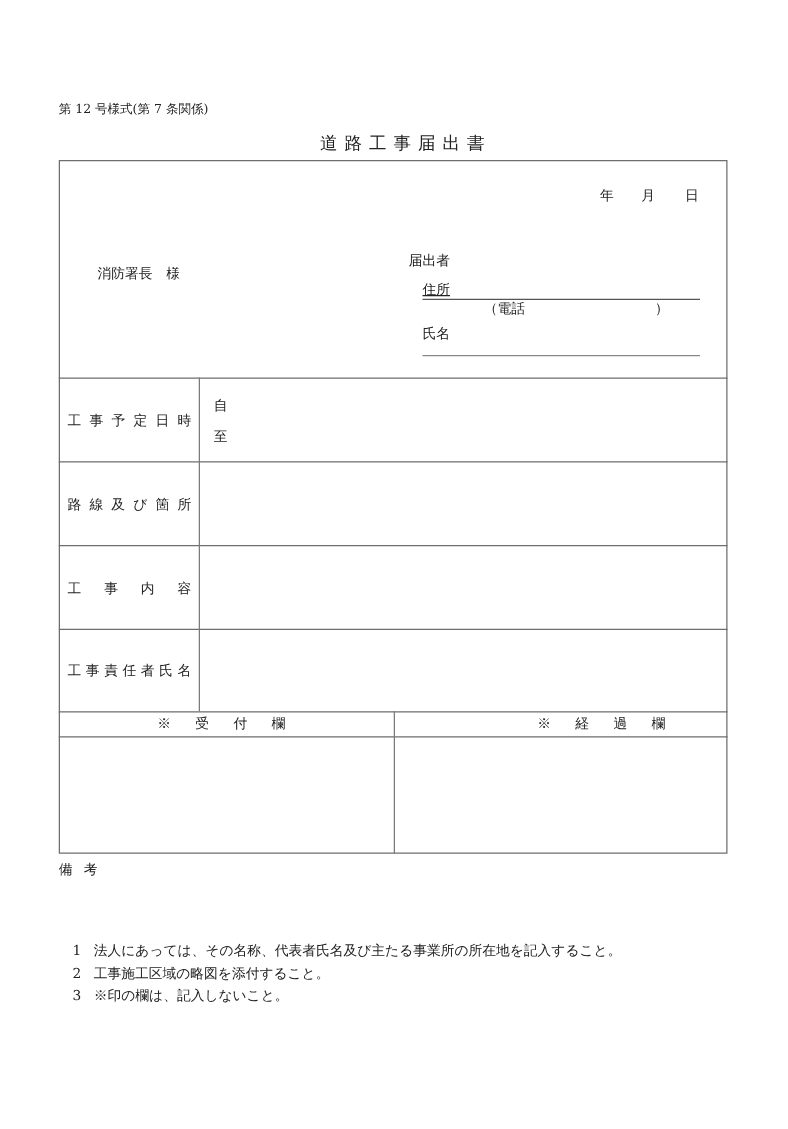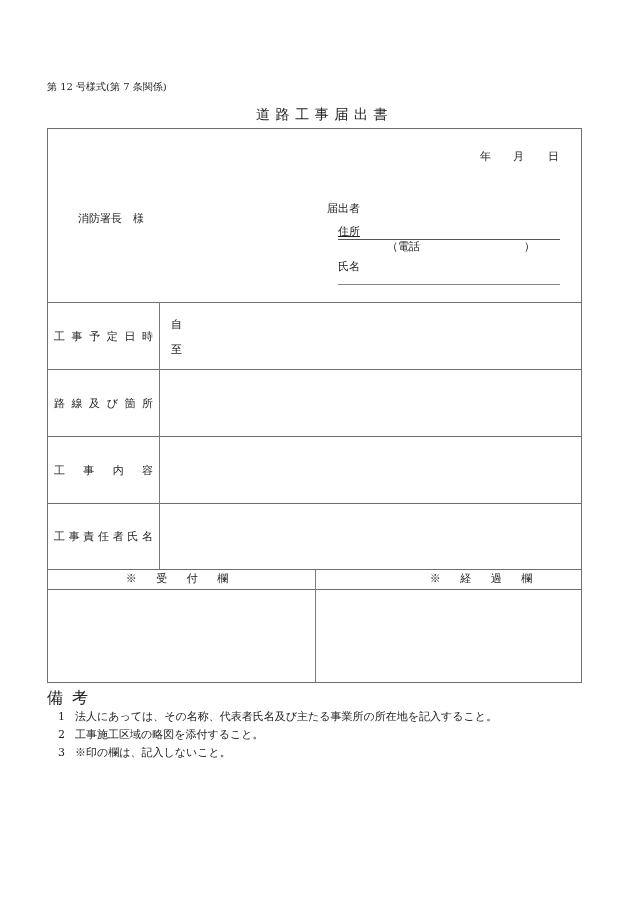--- a/index.html
+++ b/index.html
@@ -12,22 +12,22 @@
   .frame { position:absolute; left:47px; top:128px; width:535px; height:555px;
            border:1.5px solid #6e6e6e; box-sizing:border-box; }
   .hline { position:absolute; height:0; border-top:1.5px solid #6e6e6e; }
   .vline { position:absolute; width:0; border-left:1.5px solid #7a7a7a; }
   .uline { position:absolute; height:0; border-top:1.2px solid #555; }
   .label { position:absolute; left:47px; width:112px; font-size:11px;
            display:flex; justify-content:space-between; box-sizing:border-box;
            padding:0 6px 0 7px; }
   .label span { display:inline-block; }
   .sub-head { position:absolute; top:571px; font-size:11px; text-align:center; letter-spacing:8px; }
-  .notes-title { left:47px; top:688px; font-size:16px; letter-spacing:9px; }
-  .note { left:58px; font-size:11px; }
+  .notes-title { left:47px; top:688px; font-size:11px; letter-spacing:9px; }
+  .note { left:58px; font-size:11px;margin-top:44px; }
   .note .num { display:inline-block; width:17px; }
 </style>
 </head>
 <body>
 
 <div class="abs form-id">第 12 号様式(第 7 条関係)</div>
 <div class="abs doc-title">道路工事届出書</div>
 
 <div class="frame"></div>
 

